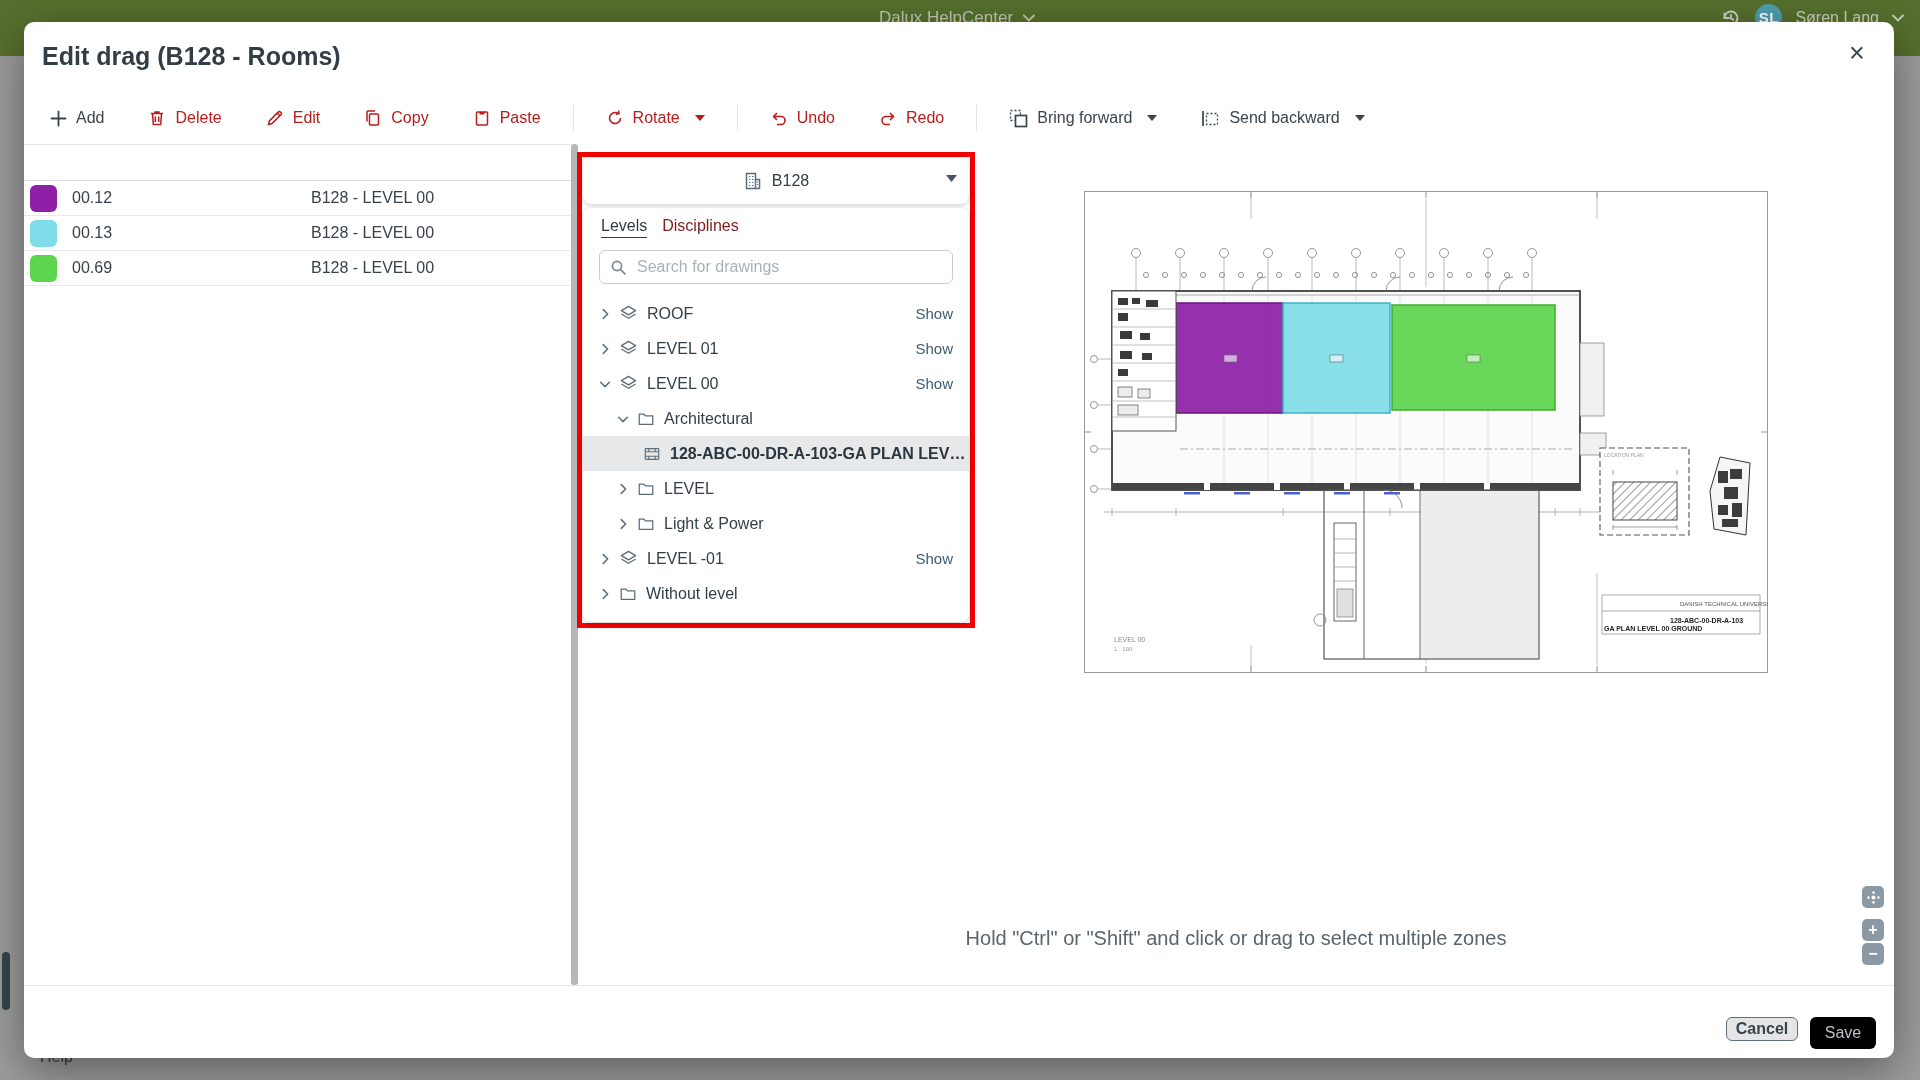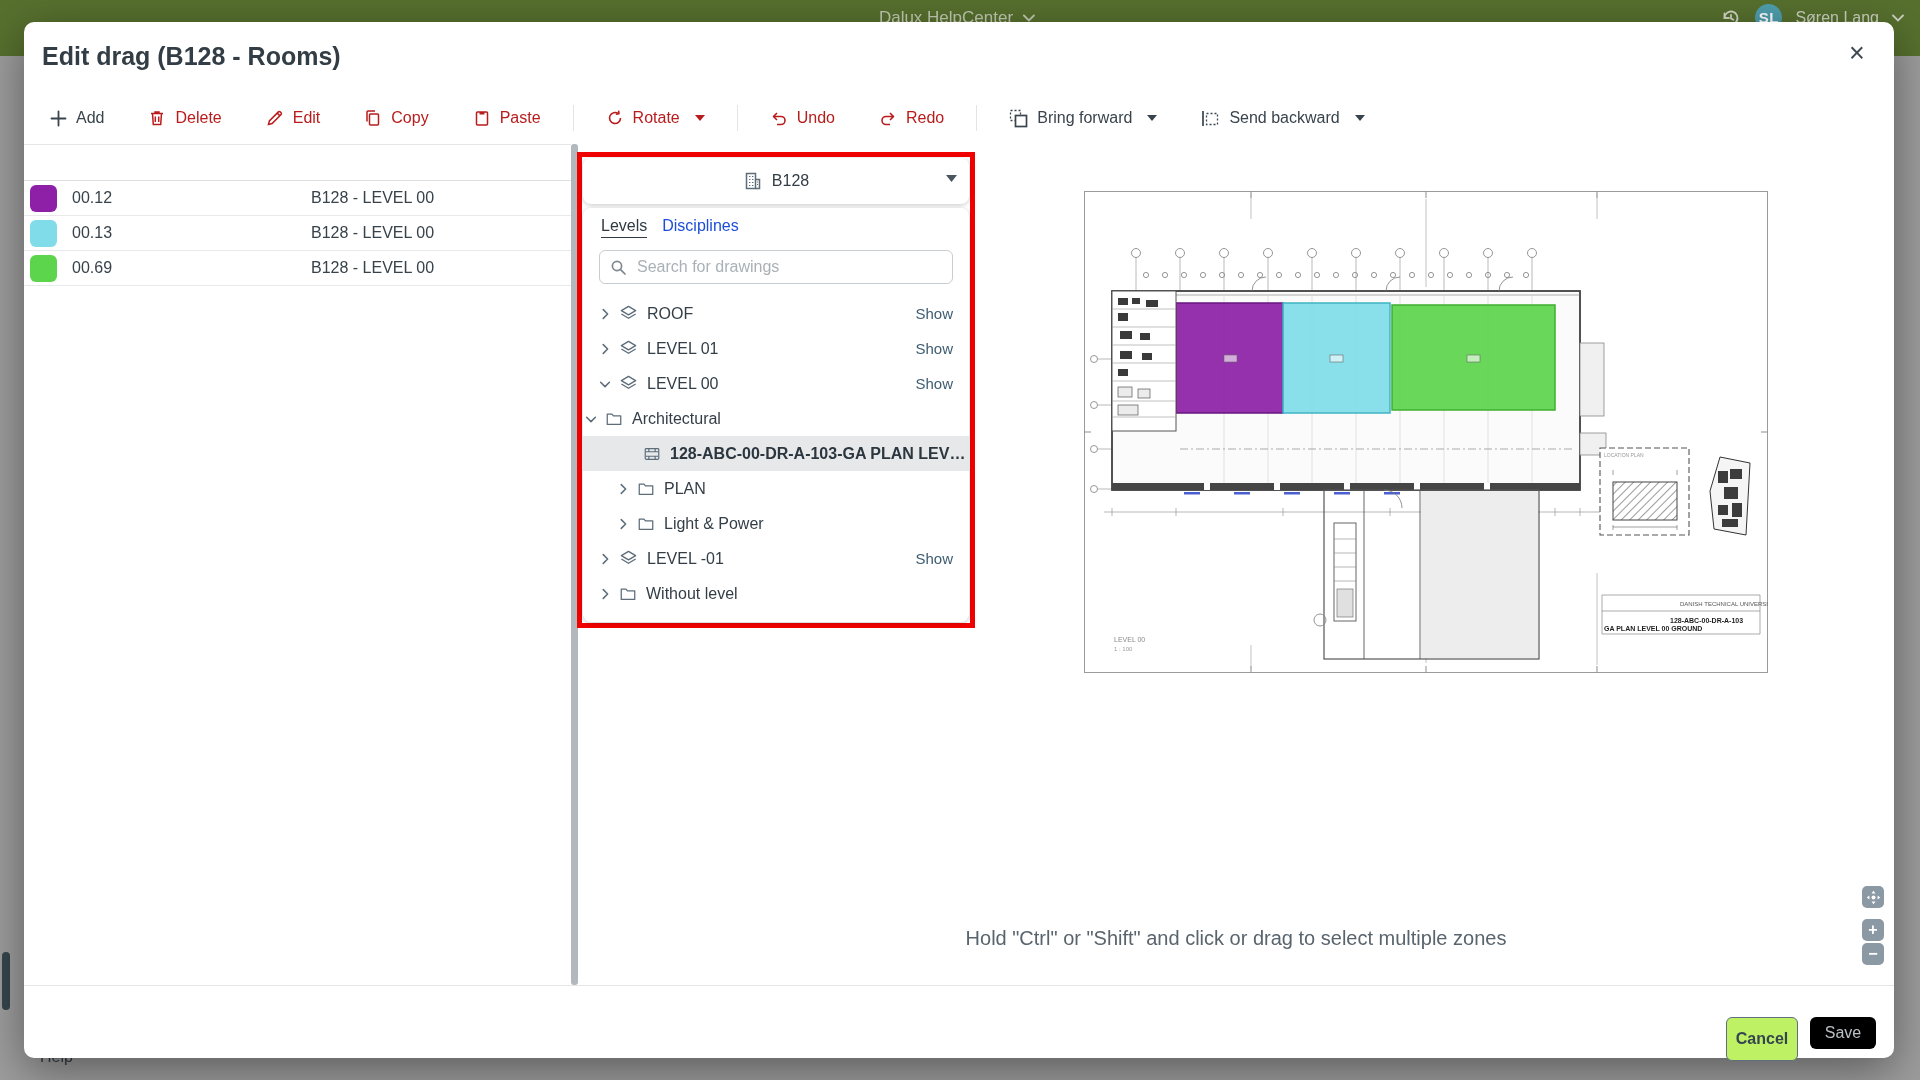--- a/index.html
+++ b/index.html
@@ -48,21 +48,21 @@
   .red-box{position:absolute;left:553px;top:130px;width:398px;height:476px;border:5px solid #f10000;}
   .selector-card{position:absolute;left:559px;top:136px;width:386px;height:46px;background:#fff;border-radius:8px;
     box-shadow:0 1px 4px rgba(0,0,0,.22);}
   .selector-inner{display:flex;align-items:center;justify-content:center;gap:9px;height:100%;
     font-size:16px;color:#333d45;}
   .selector-caret{position:absolute;right:12px;top:17px;color:#4a555e;}
   .content-card{position:absolute;left:559px;top:186px;width:386px;height:414px;background:#fff;border-radius:8px;
     box-shadow:0 1px 4px rgba(0,0,0,.22);}
   .tabs{position:absolute;left:18px;top:9px;display:flex;gap:15px;font-size:16px;}
   .tab-active{color:#2f3a42;border-bottom:1px solid #2f3a42;padding-bottom:2px;cursor:pointer;}
-  .tab-inactive{color:#1d4ed8;cursor:pointer;}
+  .tab-inactive{color:#7f1d1d;cursor:pointer;}
   .search-box{position:absolute;left:16px;top:42px;width:354px;height:34px;border:1px solid #c8cdd1;border-radius:6px;
     display:flex;align-items:center;padding:0 10px;gap:8px;color:#8a949c;}
   .search-box input{border:none;outline:none;flex:1;font-size:16px;font-family:inherit;color:#333;background:none;}
   .search-box input::placeholder{color:#a9b1b7;}
   .tree{position:absolute;left:0;top:88px;width:386px;}
   .tree-row{display:flex;align-items:center;height:35px;font-size:16px;color:#333e47;}
   .tree-row.selected{background:#e6e8ea;}
   .tree-row.selected .tree-label{font-weight:600;color:#2c363e;}
   .tree-chevron{width:15px;display:flex;justify-content:center;color:#5f6f7b;margin-right:7px;flex:none;}
   .tree-icon{color:#5d6d7a;margin-right:9px;display:flex;flex:none;}
@@ -71,22 +71,22 @@
   
   .plan-area{position:absolute;left:1060px;top:169px;width:684px;height:482px;}
   
   .hint{position:absolute;left:554px;top:905px;width:1316px;text-align:center;font-size:20px;color:#59646d;}
   .zoom-controls{position:absolute;left:1838px;top:864px;display:flex;flex-direction:column;}
   .zoom-btn{width:22px;height:22px;border-radius:5px;background:#8b99a5;border:none;color:#fff;cursor:pointer;
     display:flex;align-items:center;justify-content:center;padding:0;font-size:16px;font-weight:700;font-family:inherit;}
   .zoom-btn.pan{margin-bottom:11px;}
   .zoom-btn.plus{margin-bottom:2px;}
   .footer-divider{position:absolute;left:0;top:963px;width:1870px;height:1px;background:#e4e6e8;}
-  .btn-cancel{position:absolute;right:96px;top:995px;width:72px;height:44px;border:1.5px solid #5e7080;border-radius:6px;
-    background:#bef264;color:#34454f;font-size:16px;font-weight:700;cursor:pointer;font-family:inherit;}
+  .btn-cancel{position:absolute;right:96px;top:995px;width:72px;height:24px;border:1.5px solid #5e7080;border-radius:6px;
+    background:#e5e5e5;color:#34454f;font-size:16px;font-weight:700;cursor:pointer;font-family:inherit;}
   .btn-save{position:absolute;right:18px;top:995px;width:66px;height:32px;border:none;border-radius:6px;
     background:#000000;color:#bac0c5;font-size:16px;font-weight:400;font-family:inherit;}
 </style>
 </head>
 <body>
 
 <div class="stage">
 
   <div class="topbar">
     <div class="topbar-title">
@@ -287,21 +287,21 @@
             </span>
             <span class="tree-icon">
               <svg width="19" height="19" viewBox="0 0 20 20" fill="none" stroke="currentColor" stroke-width="1.4" stroke-linejoin="round">
                 <path d="M10 2.5L17.5 7 10 11.5 2.5 7Z"></path>
                 <path d="M2.5 10.5L10 15l7.5-4.5"></path>
               </svg>
             </span>
             <span class="tree-label">LEVEL 00</span>
             <span class="show-link">Show</span>
           </div>
-          <div class="tree-row" style="">
+          <div class="tree-row" style="padding-left: 32px;">
             <span class="tree-chevron">
               <svg width="14" height="14" viewBox="0 0 16 16">
                 <path d="M3 6l5 5 5-5" fill="none" stroke="currentColor" stroke-width="1.8" stroke-linecap="round" stroke-linejoin="round"></path>
               </svg>
             </span>
             <span class="tree-icon">
               <svg width="18" height="18" viewBox="0 0 20 20" fill="none" stroke="currentColor" stroke-width="1.4" stroke-linejoin="round">
                 <path d="M2.5 16V4.5h5.2L9.4 6.6h8.1V16Z"></path>
               </svg>
             </span>
@@ -320,21 +320,21 @@
             <span class="tree-chevron">
               <svg width="14" height="14" viewBox="0 0 16 16">
                 <path d="M6 3l5 5-5 5" fill="none" stroke="currentColor" stroke-width="1.8" stroke-linecap="round" stroke-linejoin="round"></path>
               </svg>
             </span>
             <span class="tree-icon">
               <svg width="18" height="18" viewBox="0 0 20 20" fill="none" stroke="currentColor" stroke-width="1.4" stroke-linejoin="round">
                 <path d="M2.5 16V4.5h5.2L9.4 6.6h8.1V16Z"></path>
               </svg>
             </span>
-            <span class="tree-label">PLAN</span>
+            <span class="tree-label">LEVEL</span>
           </div>
           <div class="tree-row" style="padding-left: 32px;">
             <span class="tree-chevron">
               <svg width="14" height="14" viewBox="0 0 16 16">
                 <path d="M6 3l5 5-5 5" fill="none" stroke="currentColor" stroke-width="1.8" stroke-linecap="round" stroke-linejoin="round"></path>
               </svg>
             </span>
             <span class="tree-icon">
               <svg width="18" height="18" viewBox="0 0 20 20" fill="none" stroke="currentColor" stroke-width="1.4" stroke-linejoin="round">
                 <path d="M2.5 16V4.5h5.2L9.4 6.6h8.1V16Z"></path>

